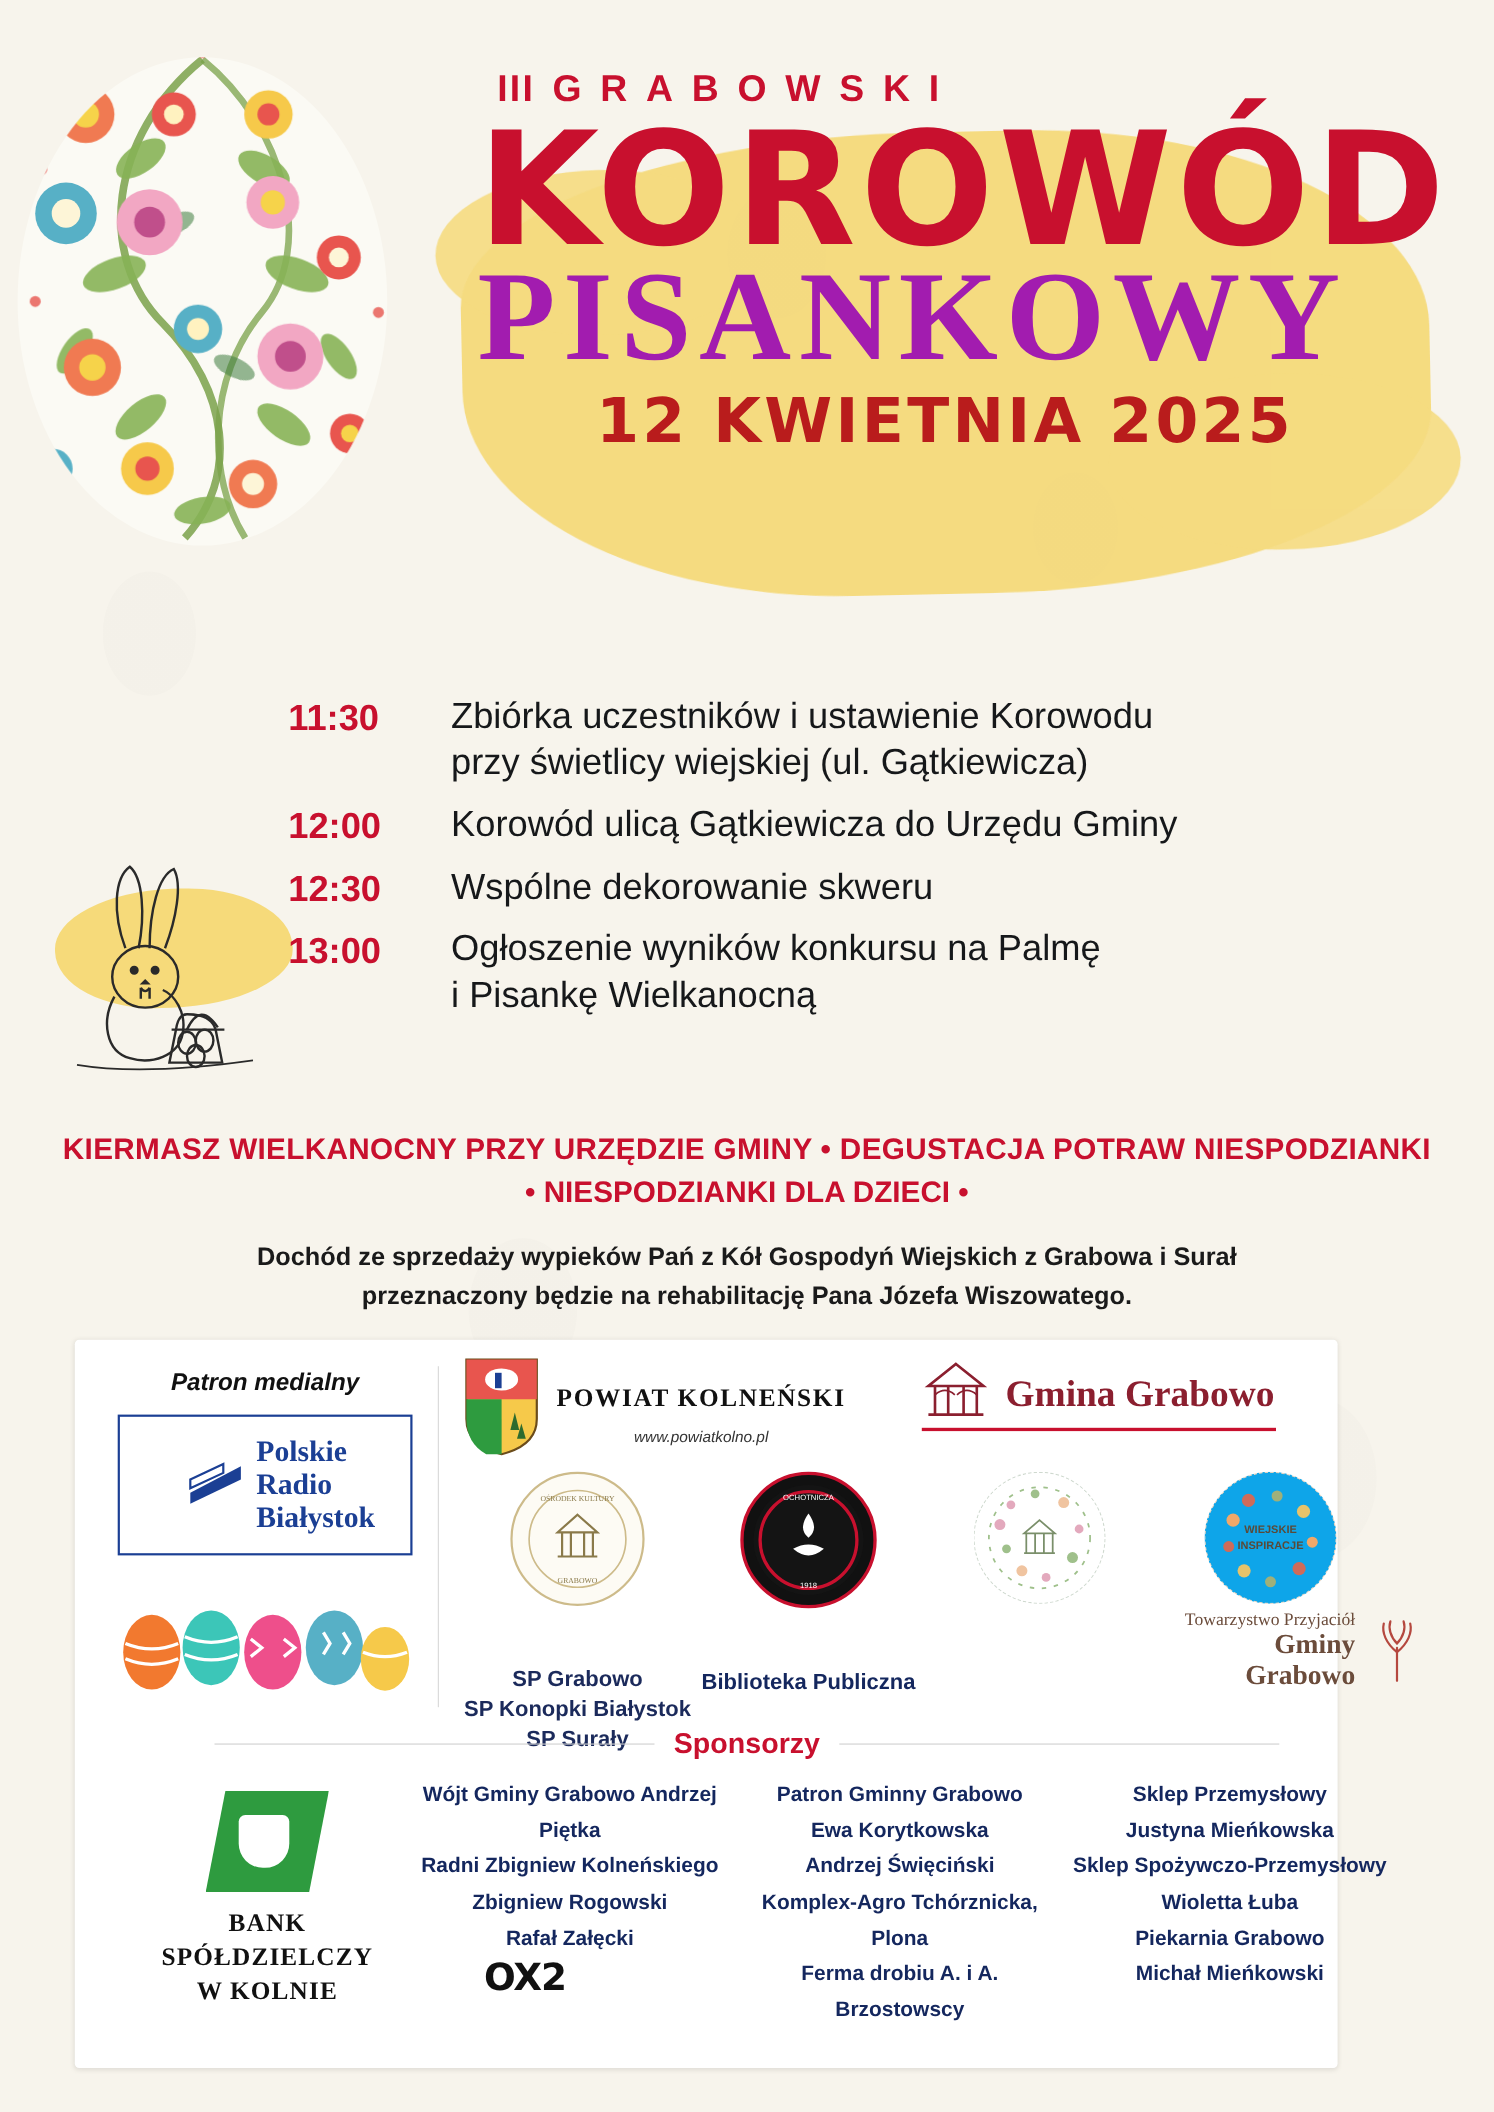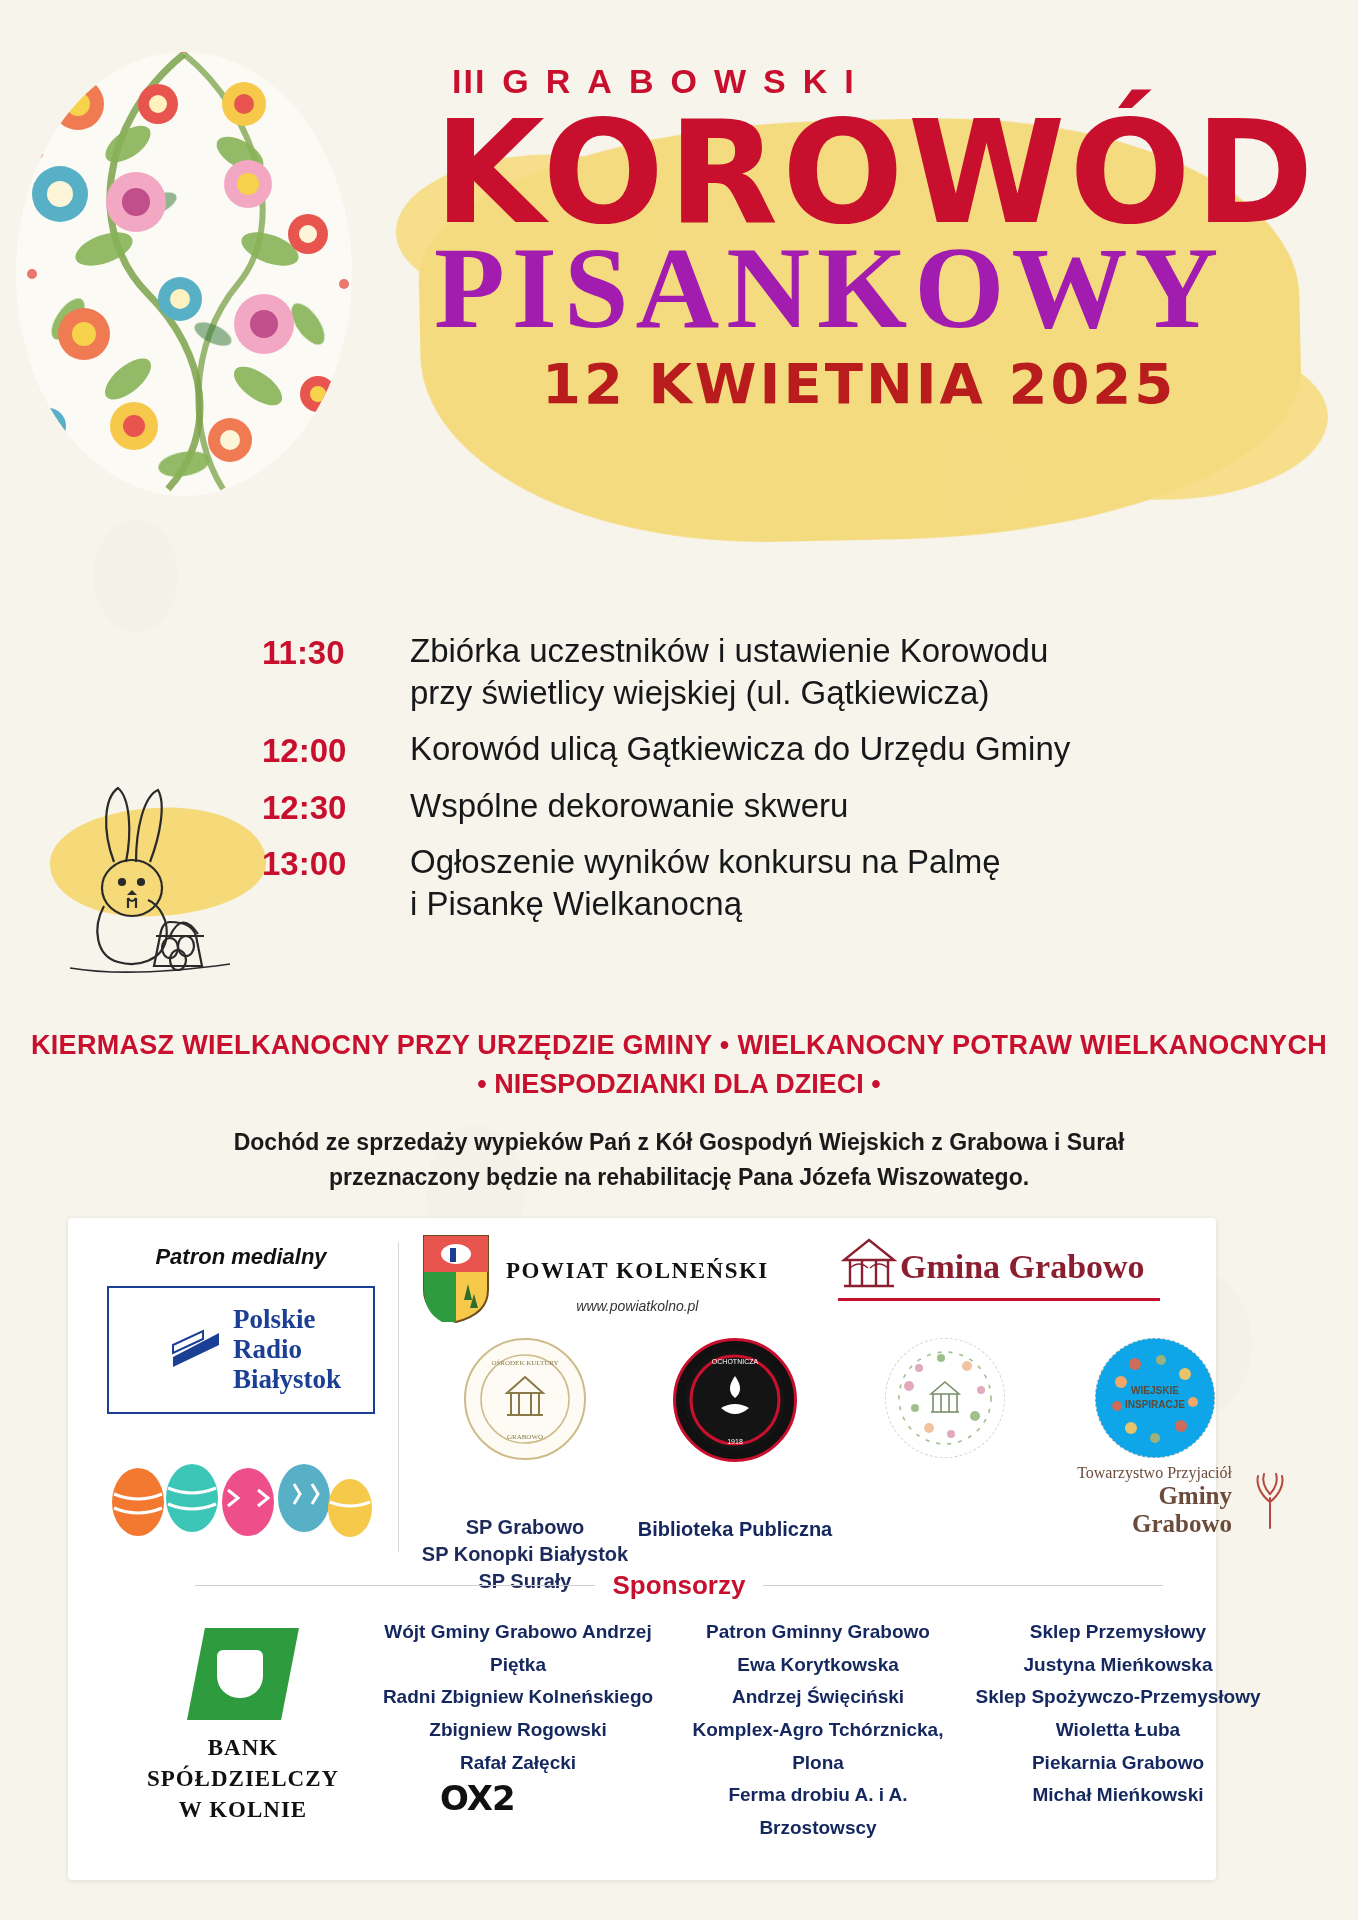--- a/index.html
+++ b/index.html
@@ -313,20 +313,21 @@
     text-align: center;
   }
 
   
   .gmina {
     position: absolute;
     left: 770px;
     top: 18px;
     display: flex;
     align-items: center;
+    gap: 14px;
   }
   .gmina-name {
     color: #8b1f2f;
     font-family: "Liberation Serif", serif;
     font-weight: bold;
     font-size: 34px;
   }
   .gmina-underline {
     position: absolute;
     left: 0;
@@ -651,21 +652,21 @@
       <div class="sched-desc" style="white-space:pre-line">Wspólne dekorowanie skweru</div>
     </div>
     <div class="sched-row">
       <div class="sched-time">13:00</div>
       <div class="sched-desc" style="white-space:pre-line">Ogłoszenie wyników konkursu na Palmę
 i Pisankę Wielkanocną</div>
     </div>
   </div>
 
   <div class="banner">
-    <div class="banner-l1">KIERMASZ WIELKANOCNY PRZY URZĘDZIE GMINY • WIELKANOCNY POTRAW WIELKANOCNYCH</div>
+    <div class="banner-l1">KIERMASZ WIELKANOCNY PRZY URZĘDZIE GMINY • DEGUSTACJA POTRAW NIESPODZIANKI</div>
     <div class="banner-l2">• NIESPODZIANKI DLA DZIECI •</div>
   </div>
 
   <div class="note" style="white-space:pre-line">Dochód ze sprzedaży wypieków Pań z Kół Gospodyń Wiejskich z Grabowa i Surał
 przeznaczony będzie na rehabilitację Pana Józefa Wiszowatego.</div>
 
   <div class="card">
 
     <div class="patron">
       <div class="patron-label">Patron medialny</div>

